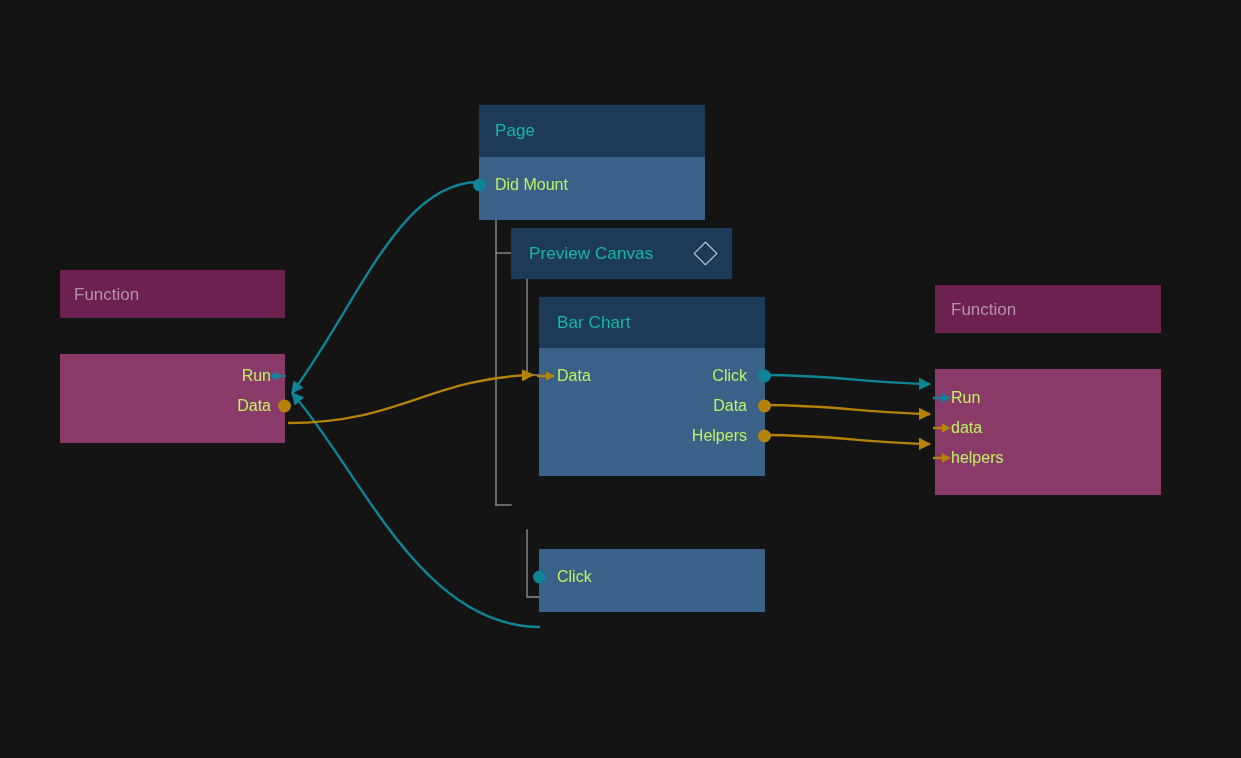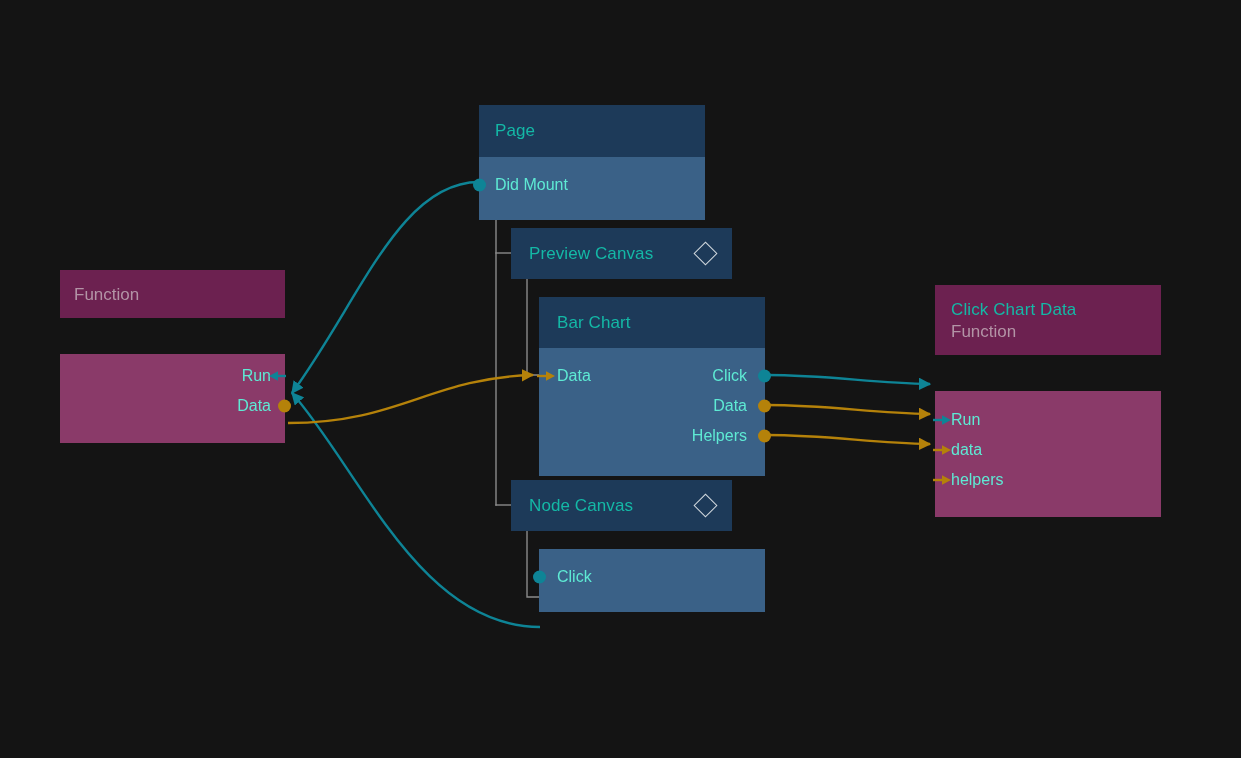--- a/index.html
+++ b/index.html
@@ -56,21 +56,21 @@
   .node-subtitle {
     color: #b394a6;
     font-size: 17px;
     line-height: 22px;
   }
   .port-row {
     position: relative;
     height: 30px;
     display: flex;
     align-items: center;
-    color: #5eead4;
+    color: #bef264;
     font-size: 16px;
   }
   .port-row.out { justify-content: flex-end; }
   .port-row.in  { justify-content: flex-start; }
   .port-label { white-space: nowrap; }
 
   
   .dot {
     position: absolute;
     width: 13px;
@@ -198,39 +198,32 @@
         <span class="port-label">Data</span>
         <span class="dot right orange" style="right:-24px;"></span>
       </div>
       <div class="port-row out">
         <span class="port-label">Helpers</span>
         <span class="dot right orange" style="right:-24px;"></span>
       </div>
     </div>
   </div>
 
-  <div class="node blue" style="left:511px; top:480px; width:221px;">
-    <div class="node-header header-flex" style="padding:0 18px; height:51px;">
-      <div class="node-title">Node Canvas</div>
-      <span class="diamond-icon"></span>
-    </div>
-  </div>
 
   <div class="node blue" style="left:539px; top:549px; width:226px;">
     <div class="node-body" style="padding:13px 18px 20px 18px; position:relative;">
       <div class="port-row in">
         <span class="dot left teal" style="left:-24px;"></span>
         <span class="port-label">Click</span>
       </div>
     </div>
   </div>
 
   <div class="node magenta" style="left:935px; top:285px; width:226px;">
     <div class="node-header" style="padding:14px 16px 12px 16px;">
-      <div class="node-title">Click Chart Data</div>
       <div class="node-subtitle">Function</div>
     </div>
     <div class="node-body" style="padding:14px 16px 22px 16px; position:relative;">
       <div class="port-row in">
         <svg class="arrow-marker left" style="left:-18px;" viewBox="0 0 18 14">
           <path d="M 0 7 L 13 7" stroke="#0e8496" stroke-width="2.4" fill="none"></path>
           <path d="M 18 7 L 9 2.2 L 9 11.8 z" fill="#0e8496"></path>
         </svg>
         <span class="port-label">Run</span>
       </div>

